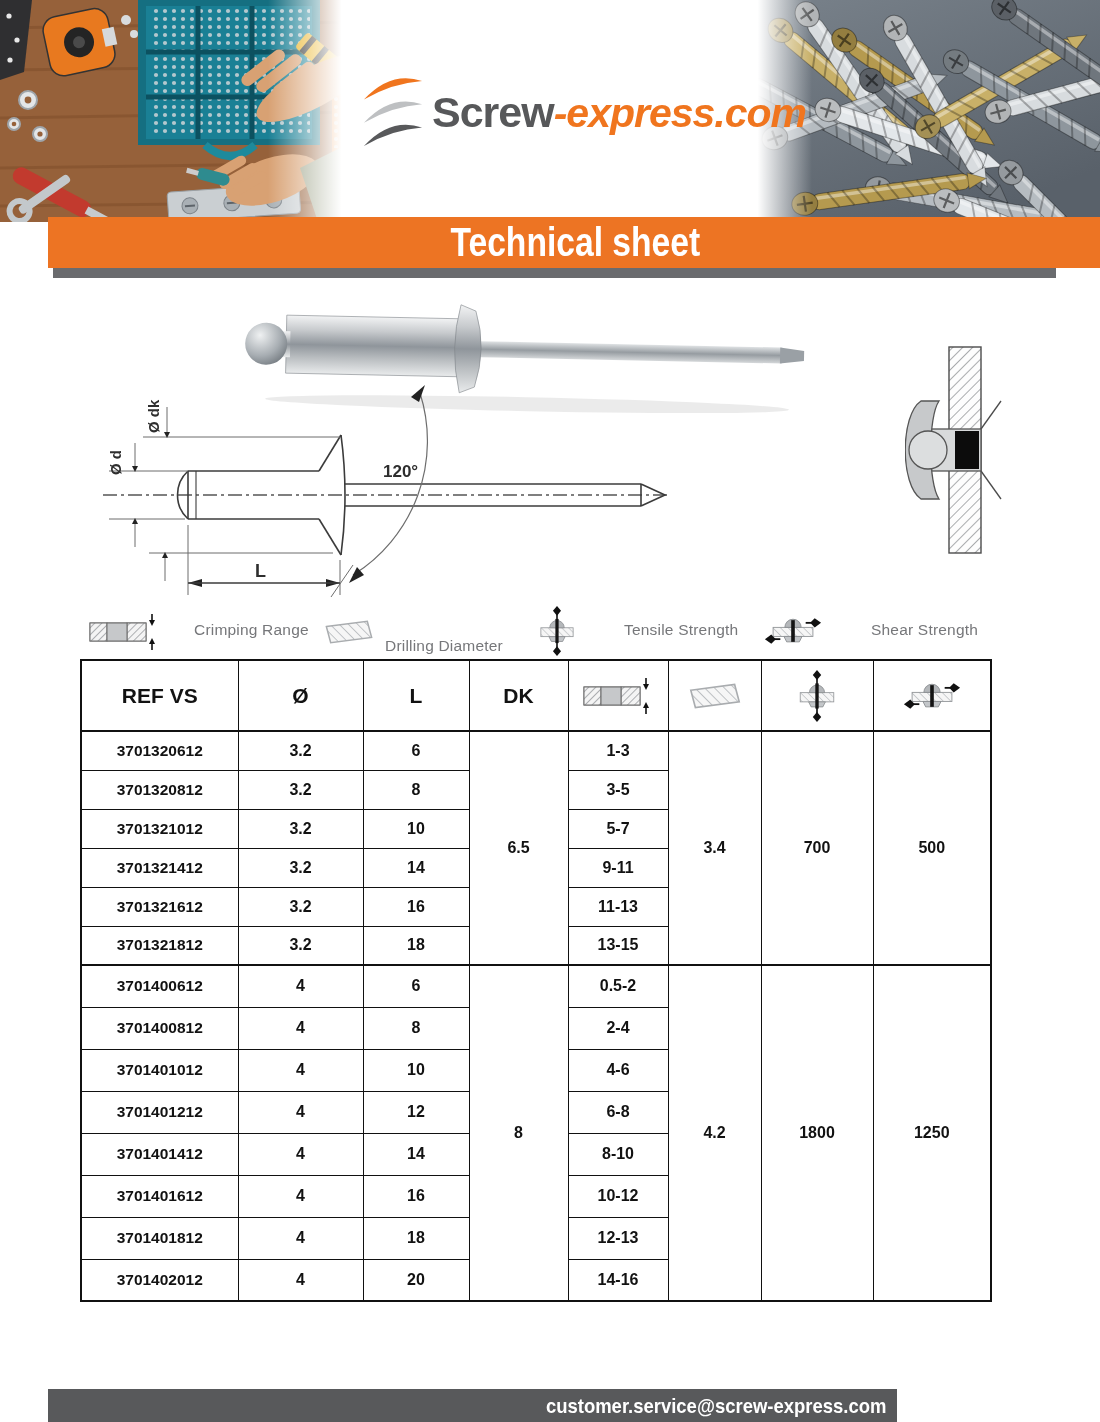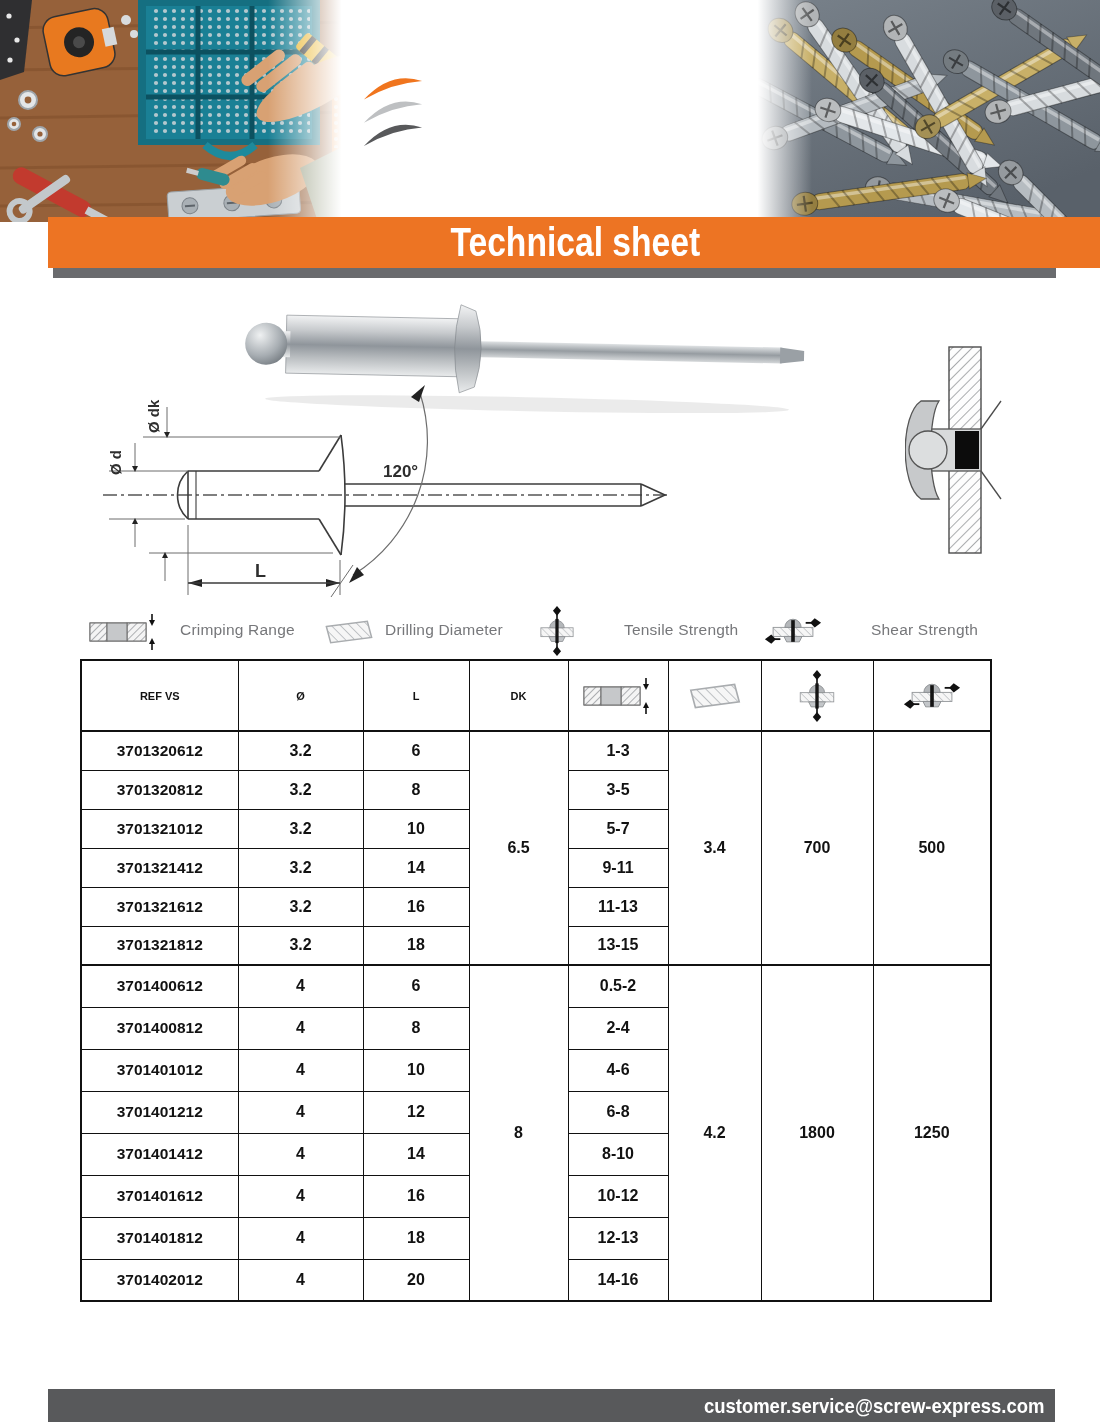--- a/index.html
+++ b/index.html
@@ -28,30 +28,30 @@
 
   
   .legend-label{position:absolute;font-size:15.5px;color:#76777a;letter-spacing:.2px;white-space:nowrap;}
   .legend-icon{position:absolute;}
 
   
   .spec-table{position:absolute;left:80px;top:659px;border-collapse:collapse;table-layout:fixed;
               border:2.5px solid #111;}
   .spec-table th,.spec-table td{border:1.5px solid #111;text-align:center;vertical-align:middle;
               color:#121212;padding:0;}
-  .spec-table th{height:69px;font-size:11px;font-weight:bold;vertical-align:middle;}
+  .spec-table th{height:69px;font-size:21px;font-weight:bold;vertical-align:middle;}
   .spec-table td{font-size:16px;font-weight:bold;}
   .spec-table td.ref{font-size:15.5px;}
   .spec-table tbody tr{height:39px;margin-top:48px;}
   .spec-table tbody tr.g2{height:42px;}
   .spec-table tr.group-start td{border-top-width:2.5px;}
   .hdr-icon{vertical-align:middle;}
 
   
-  .footer{left:48px;top:1389px;width:1007px;height:33px;background:#58595b;display:flex;
+  .footer{left:48px;top:1389px;width:849px;height:33px;background:#58595b;display:flex;
           align-items:center;justify-content:flex-end;}
   .footer-email{color:#fff;font-size:21px;font-weight:800;transform:scaleX(.88);
                 transform-origin:right center;padding-right:12px;white-space:nowrap;}
 </style>
 </head>
 <body>
 
 <svg width="0" height="0" style="position:absolute" aria-hidden="true">
   <defs>
     <pattern id="hatch" width="5" height="5" patternUnits="userSpaceOnUse" patternTransform="rotate(45)">
@@ -260,20 +260,21 @@
     </g>
     <rect x="0" y="0" width="64" height="222" fill="url(#fadeL)"></rect>
   </svg>
 
   <div class="abs logo">
     <svg class="logo-icon" viewBox="0 0 64 78">
       <path d="M2,26 Q30,-4 62,7 Q32,9 2,26 Z" fill="#f0751e"></path>
       <path d="M2,50 Q30,20 62,31 Q32,33 2,50 Z" fill="#bec0c2"></path>
       <path d="M2,74 Q30,44 62,55 Q32,57 2,74 Z" fill="#58595b"></path>
     </svg>
+    <span class="logo-text"><span class="logo-dark">Screw</span><span class="logo-orange">-express.com</span></span>
   </div>
 
   <div class="abs banner">
     <span class="banner-text">Technical sheet</span>
   </div>
   <div class="abs banner-shadow"></div>
 
   <svg class="abs rivet-photo" viewBox="0 0 585 120">
     <g transform="rotate(1.2 290 60)">
       <ellipse cx="300" cy="108" rx="262" ry="7" fill="rgba(0,0,0,0.08)"></ellipse>
@@ -342,25 +343,25 @@
     <path d="M76,126 L96,154" stroke="#4c4c4c" stroke-width="1.3"></path>
     <rect x="16" y="84" width="60" height="42" fill="#d8dadb" stroke="#555" stroke-width="1.3"></rect>
     <path d="M16,56 C-5,70 -5,140 16,154 L34,154 C23,138 23,72 34,56 Z" fill="#c7c9cb" stroke="#555" stroke-width="1.3"></path>
     <circle cx="23" cy="105" r="19" fill="#dcdedf" stroke="#555" stroke-width="1.3"></circle>
     <rect x="50" y="86" width="24" height="38" fill="#0c0c0c"></rect>
   </svg>
 
   <svg class="legend-icon" style="left:80px;top:614px;width:88px;height:36px">
       <use href="#icon-crimp"></use>
     </svg>
-  <span class="legend-label" style="left:180px;top:621px">Crimping Range</span>
+  <span class="legend-label" style="left:194px;top:621px">Crimping Range</span>
   <svg class="legend-icon" style="left:322px;top:618px;width:54px;height:28px">
       <use href="#icon-drill"></use>
     </svg>
-  <span class="legend-label" style="left:385px;top:621px">Drilling Diameter</span>
+  <span class="legend-label" style="left:385px;top:637px">Drilling Diameter</span>
   <svg class="legend-icon" style="left:537px;top:606px;width:40px;height:50px">
       <use href="#icon-tensile"></use>
     </svg>
   <span class="legend-label" style="left:624px;top:621px">Tensile Strength</span>
   <svg class="legend-icon" style="left:763px;top:612px;width:60px;height:38px">
       <use href="#icon-shear"></use>
     </svg>
   <span class="legend-label" style="left:871px;top:621px">Shear Strength</span>
 
   <table class="spec-table">

